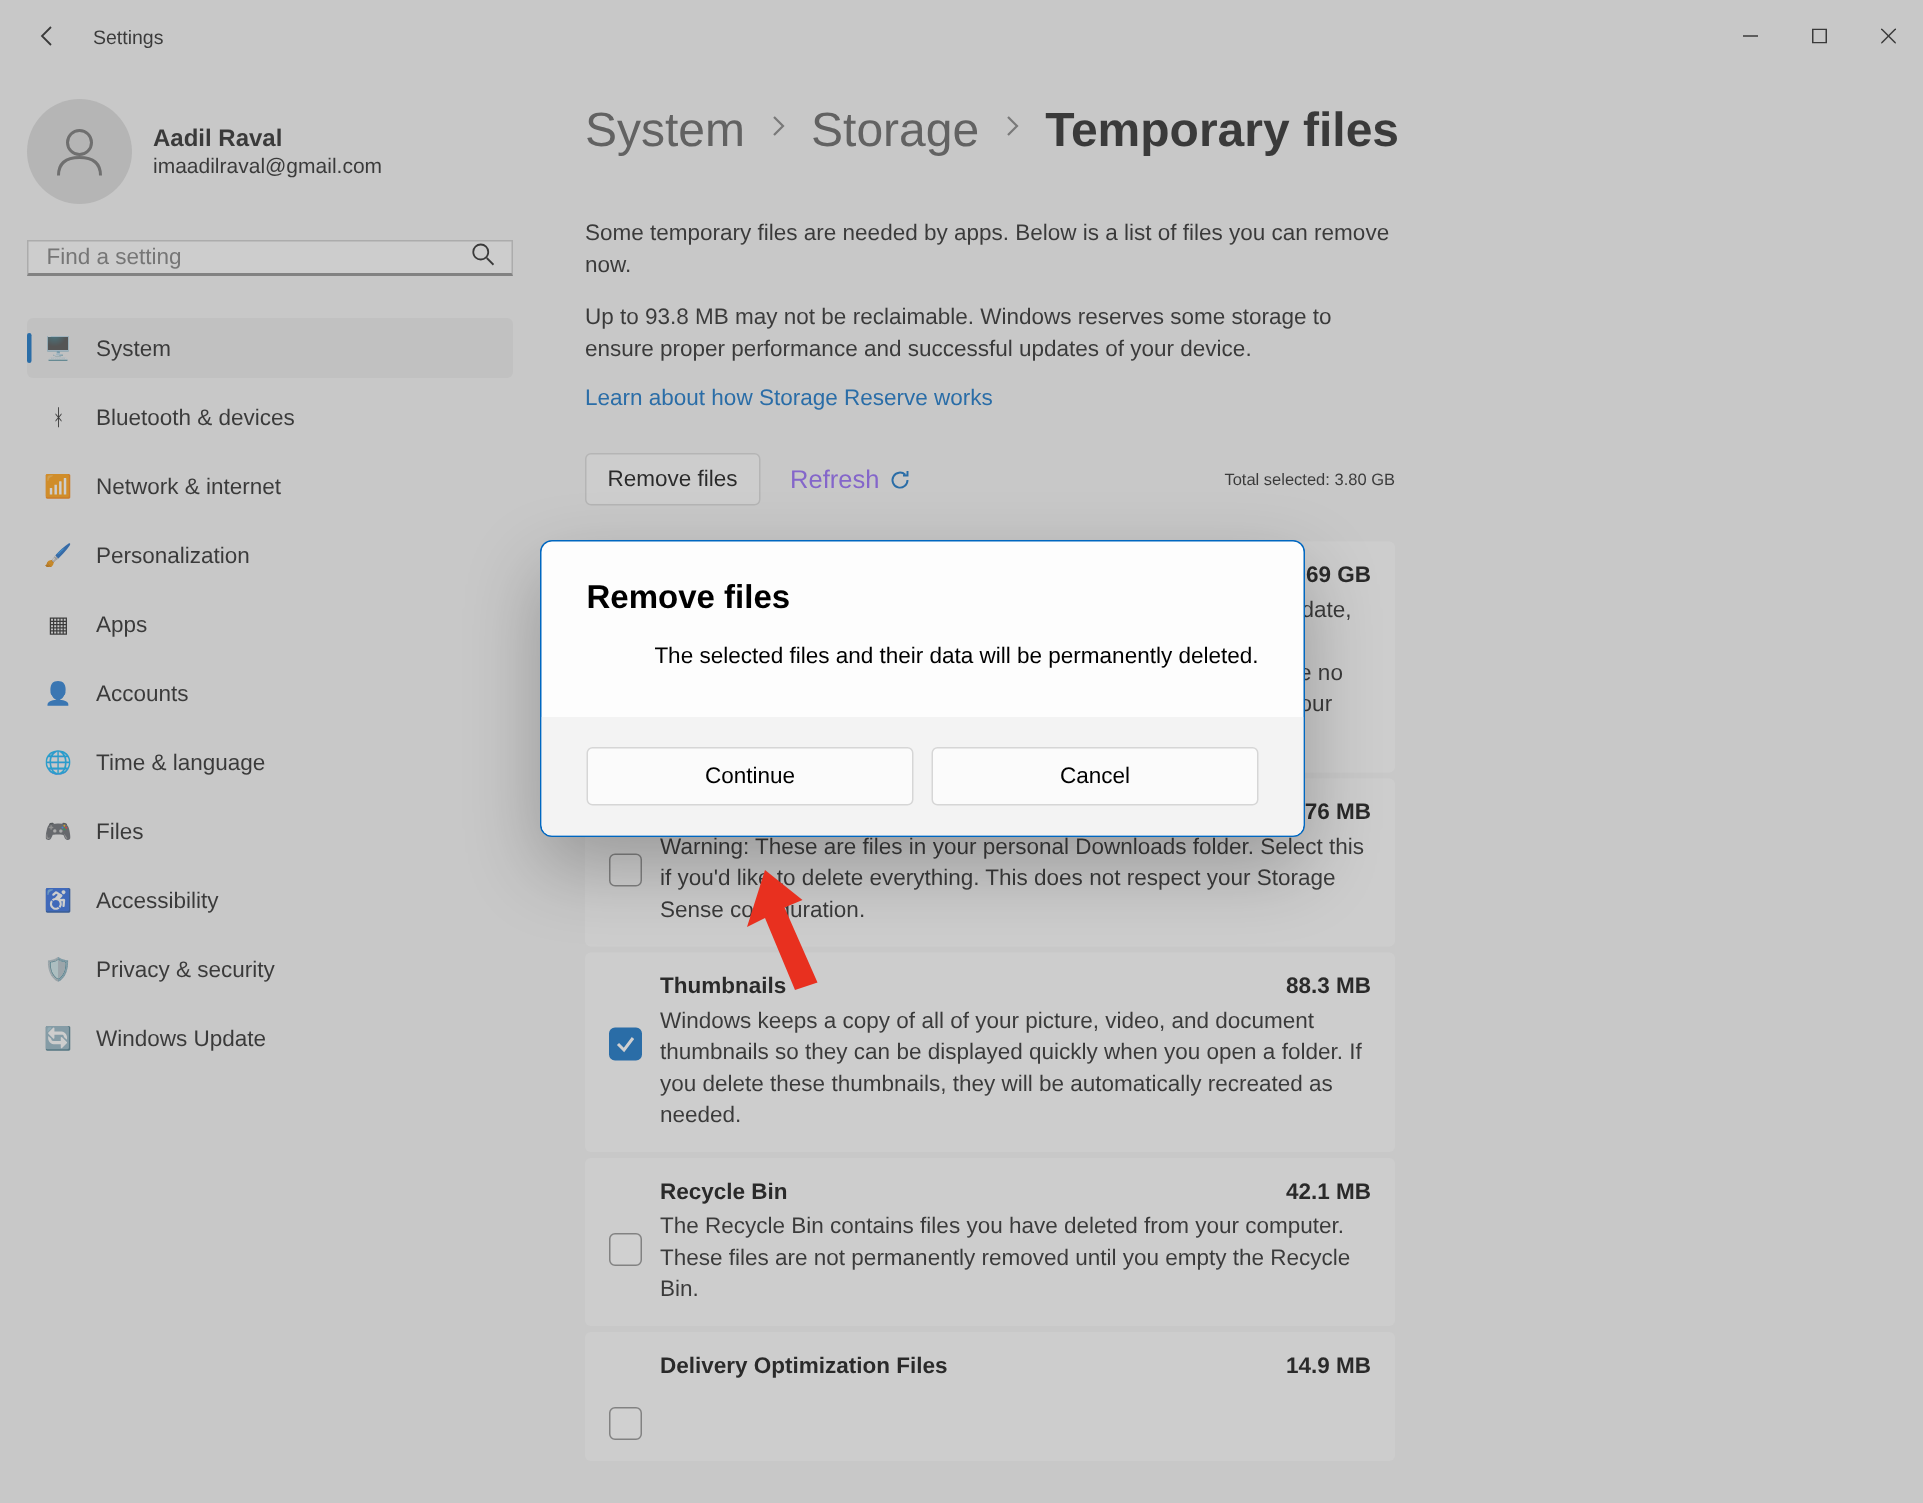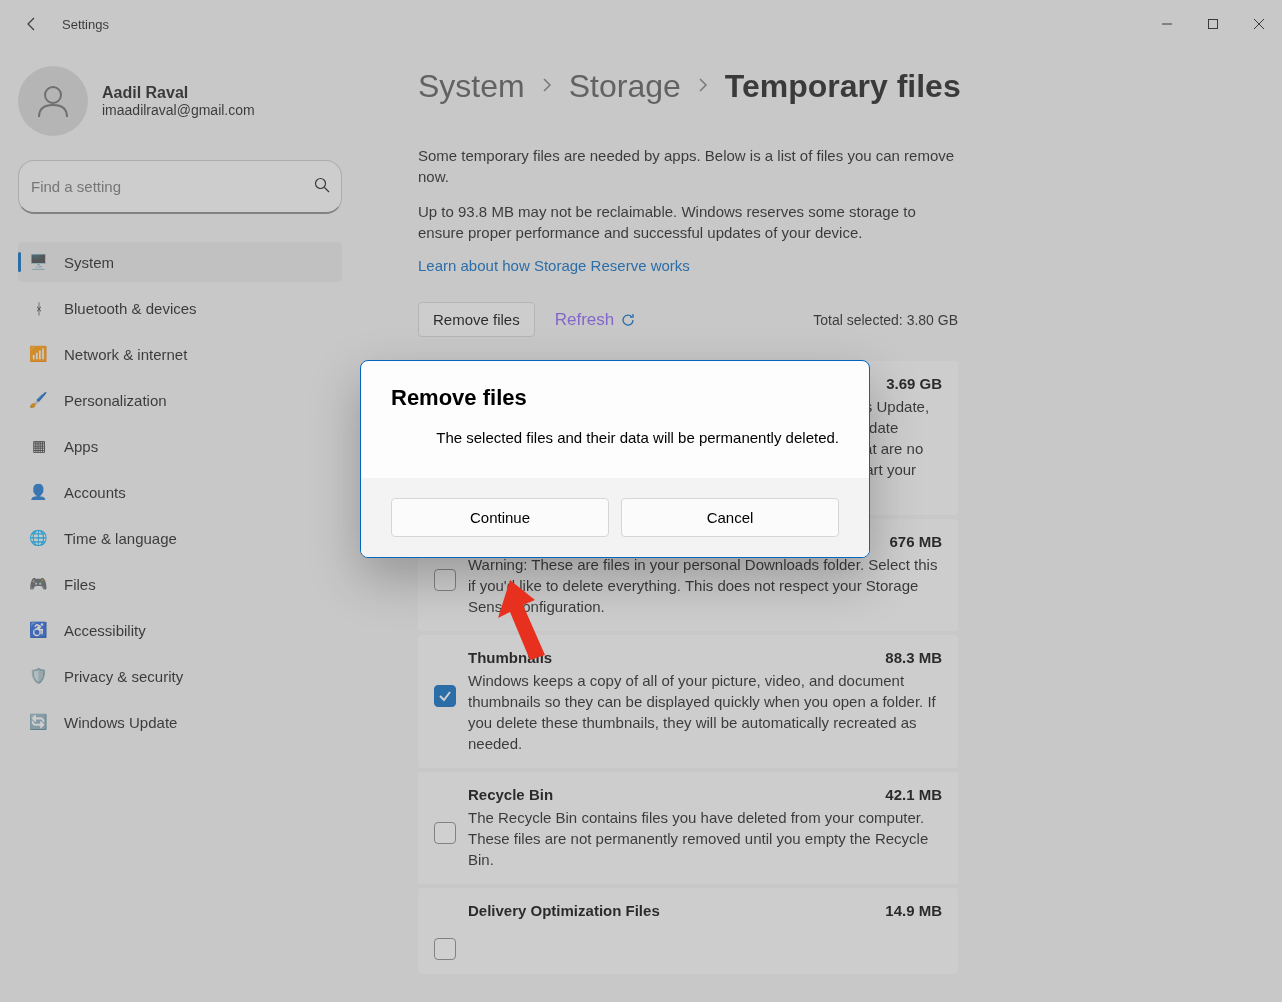--- a/index.html
+++ b/index.html
@@ -5,50 +5,50 @@
 * { margin: 0; padding: 0; box-sizing: border-box; font-family: "Segoe UI", -apple-system, sans-serif; }
 body { background: #f3f3f3; width: 1282px; height: 1002px; overflow: hidden; position: relative; }
 
 .titlebar { height: 48px; display: flex; align-items: center; padding-left: 12px; }
 .back-btn { width: 40px; height: 40px; display: flex; align-items: center; justify-content: center; cursor: pointer; }
 .app-title { font-size: 13px; margin-left: 10px; color: #1a1a1a; }
 .window-controls { margin-left: auto; display: flex; }
 .wc-btn { width: 46px; height: 32px; display: flex; align-items: center; justify-content: center; cursor: pointer; }
 .wc-btn svg { width: 10px; height: 10px; }
 
-.content { display: flex; height: calc(100% - 48px); gap: 28px; }
+.content { display: flex; height: calc(100% - 48px); }
 
 .sidebar { width: 360px; padding: 0 18px; }
 .profile { display: flex; align-items: center; gap: 14px; padding: 18px 0 24px 0; }
 .avatar { width: 70px; height: 70px; border-radius: 50%; background: #d6d6d6; display: flex; align-items: center; justify-content: center; }
 .profile-name { font-size: 16px; font-weight: 600; color: #1a1a1a; }
 .profile-email { font-size: 14px; color: #1a1a1a; }
 
 .search-wrap { position: relative; margin-bottom: 28px; }
-.search-input { width: 100%; height: 54px; border: 1px solid #c8c8c8; border-bottom: 2px solid #888; border-radius: 16px; background: #fbfbfb; padding: 0 40px 0 12px; font-size: 15px; outline: none; }
+.search-input { width: 100%; height: 24px; border: 1px solid #c8c8c8; border-bottom: 2px solid #888; border-radius: 0; background: #fbfbfb; padding: 0 40px 0 12px; font-size: 15px; outline: none; }
 .search-icon-pos { position: absolute; right: 12px; top: 50%; transform: translateY(-50%); }
 
 .nav-item { display: flex; align-items: center; gap: 16px; height: 40px; padding: 0 12px; border-radius: 4px; cursor: pointer; margin-bottom: 6px; font-size: 15px; color: #1a1a1a; position: relative; }
 .nav-item.active { background: #e9e9e9; }
 .nav-item.active::before { content: ""; position: absolute; left: 0; top: 10px; bottom: 10px; width: 3px; background: #0067c0; border-radius: 2px; }
 .nav-ico { width: 18px; height: 18px; display: flex; align-items: center; justify-content: center; font-size: 15px; }
 
 .main { flex: 1; padding: 20px 40px 0 30px; overflow-y: auto; }
 .breadcrumb { display: flex; align-items: center; gap: 16px; margin-bottom: 40px; }
 .bc-link { font-size: 32px; color: #565656; cursor: pointer; }
 .bc-chev { color: #7a7a7a; }
 .bc-current { font-size: 32px; font-weight: 600; color: #1a1a1a; }
 
 .desc { font-size: 15px; color: #1a1a1a; max-width: 540px; line-height: 1.4; margin-bottom: 14px; }
 .link-learn { color: #0067c0; font-size: 15px; cursor: pointer; display: inline-block; margin-bottom: 28px; }
 
 .toolbar-row { display: flex; align-items: center; gap: 20px; max-width: 540px; margin-bottom: 24px; }
 .remove-btn { padding: 8px 14px; background: #fbfbfb; border: 1px solid #d6d6d6; border-radius: 4px; font-size: 15px; cursor: pointer; }
 .refresh-link { color: #8b5cf6; font-size: 17px; cursor: pointer; display: flex; align-items: center; gap: 6px; }
-.total-sel { margin-left: auto; font-size: 14px; color: #1a1a1a; }
+.total-sel { margin-left: auto; font-size: 11px; color: #1a1a1a; }
 
 .item-card { background: #fbfbfb; border-radius: 4px; padding: 14px 16px; max-width: 540px; margin-bottom: 4px; display: flex; gap: 12px; }
 .item-card .chk { width: 22px; height: 22px; border: 1px solid #888; border-radius: 4px; background: #fff; flex-shrink: 0; margin-top: 36px; display: flex; align-items: center; justify-content: center; }
 .item-card .chk.checked { background: #0067c0; border-color: #0067c0; }
 .item-body { flex: 1; }
 .item-head { display: flex; justify-content: space-between; font-size: 15px; font-weight: 600; margin-bottom: 4px; }
 .item-desc { font-size: 15px; color: #1a1a1a; line-height: 1.4; }
 
 
 .overlay { position: absolute; inset: 0; background: rgba(120,120,120,0.35); display: flex; align-items: center; justify-content: center; }

